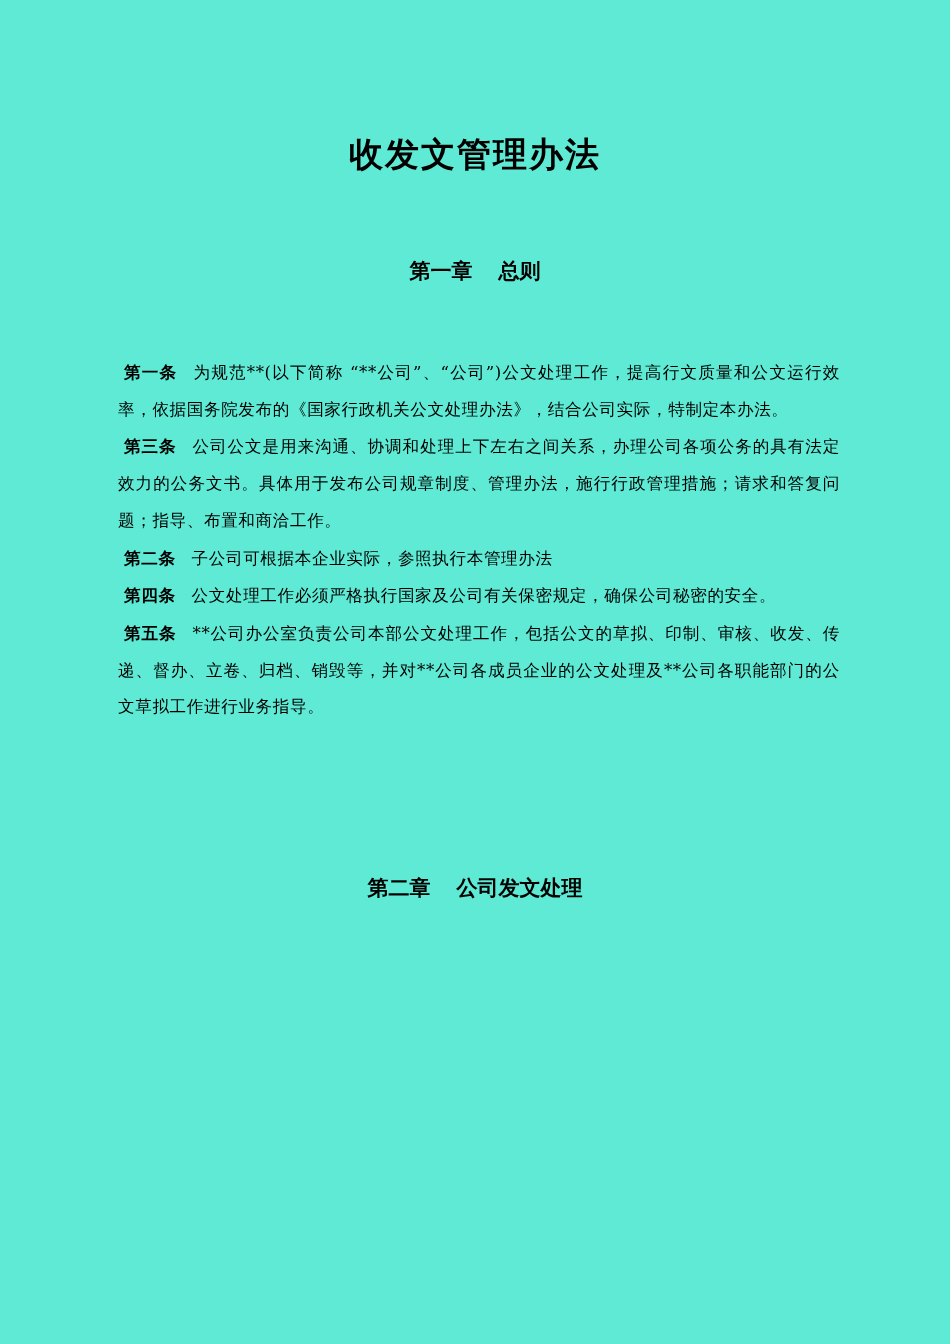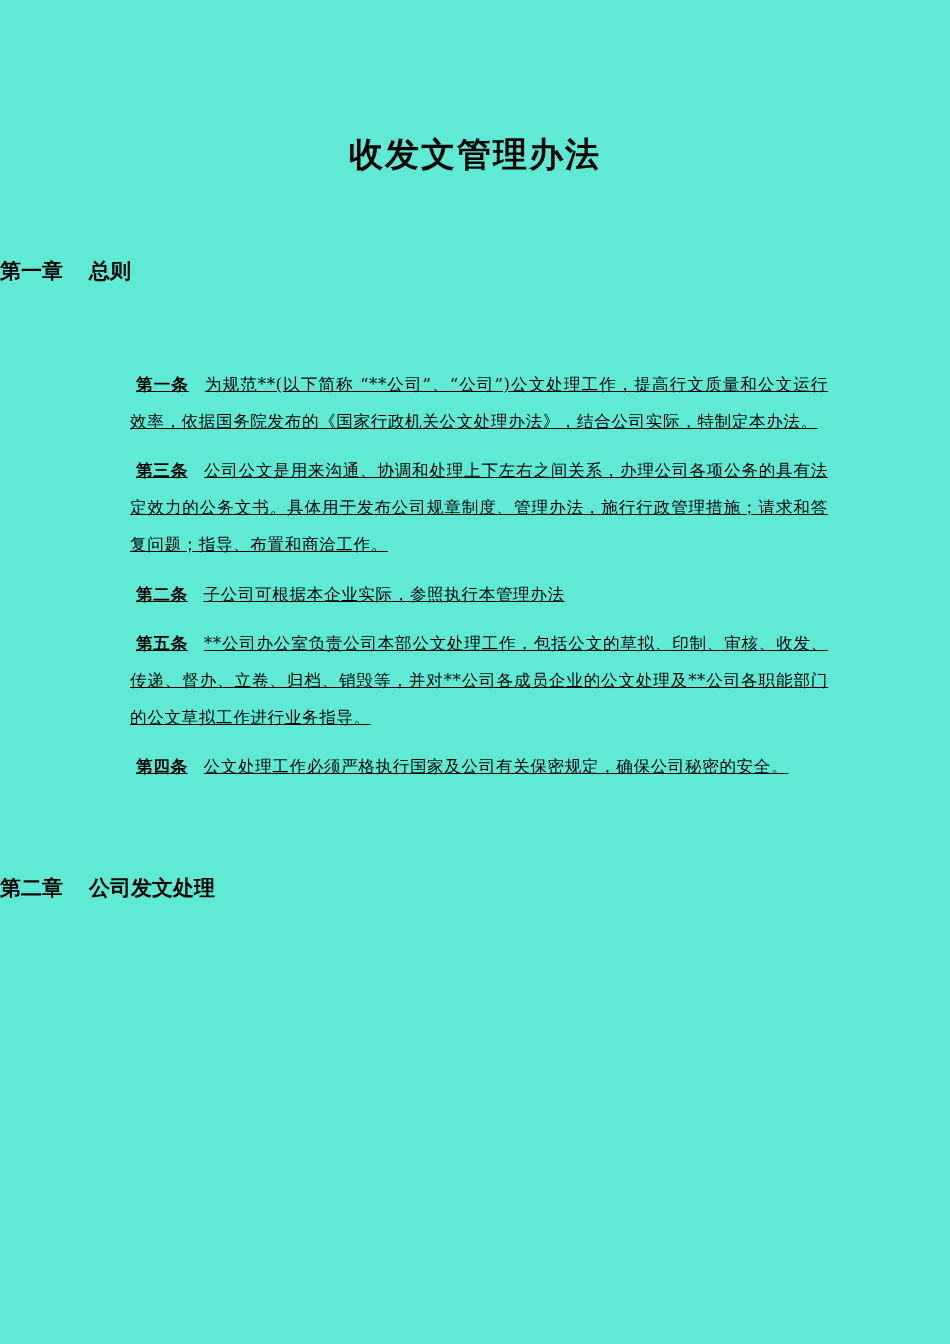--- a/index.html
+++ b/index.html
@@ -30,42 +30,42 @@
       text-align: center;
       font-size: 34px;
       font-weight: bold;
       letter-spacing: 2px;
       line-height: 48px;
     }
     .chapter-title {
       position: absolute;
       left: 0;
       width: 950px;
+      text-align: center;
       font-size: 21px;
       font-weight: bold;
       line-height: 30px;
     }
     .chapter-title .ch-num { margin-right: 26px; }
     .ch1 { top: 256px; }
     .ch2 { top: 873px; }
     .section {
       position: absolute;
       left: 118px;
       width: 722px;
       font-size: 16.6px;
       line-height: 36.7px;
       text-align: justify;
       letter-spacing: 0.6px;
     }
     .sec1 { top: 354px; }
     .sec2 { top: 972px; }
     .article {
-      margin: 12px;
+      margin: 0;
       padding: 0;
-      text-decoration: underline;
     }
     .article .art-num {
       font-weight: bold;
       margin-left: 6px;
       margin-right: 16px;
     }
   </style>
 </head>
 <body>
 
@@ -74,22 +74,22 @@
   <div class="doc-title">收发文管理办法</div>
 
   <div class="chapter-title ch1">
     <span class="ch-num">第一章</span><span>总则</span>
   </div>
 
   <div class="section sec1">
     <p class="article"><span class="art-num">第一条</span><span>为规范**(以下简称 “**公司”、“公司”)公文处理工作，提高行文质量和公文运行效率，依据国务院发布的《国家行政机关公文处理办法》，结合公司实际，特制定本办法。</span></p>
     <p class="article"><span class="art-num">第三条</span><span>公司公文是用来沟通、协调和处理上下左右之间关系，办理公司各项公务的具有法定效力的公务文书。具体用于发布公司规章制度、管理办法，施行行政管理措施；请求和答复问题；指导、布置和商洽工作。</span></p>
     <p class="article"><span class="art-num">第二条</span><span>子公司可根据本企业实际，参照执行本管理办法</span></p>
+    <p class="article"><span class="art-num">第四条</span><span>公文处理工作必须严格执行国家及公司有关保密规定，确保公司秘密的安全。</span></p>
     <p class="article"><span class="art-num">第五条</span><span>**公司办公室负责公司本部公文处理工作，包括公文的草拟、印制、审核、收发、传递、督办、立卷、归档、销毁等，并对**公司各成员企业的公文处理及**公司各职能部门的公文草拟工作进行业务指导。</span></p>
-    <p class="article"><span class="art-num">第四条</span><span>公文处理工作必须严格执行国家及公司有关保密规定，确保公司秘密的安全。</span></p>
   </div>
 
   <div class="chapter-title ch2">
     <span class="ch-num">第二章</span><span>公司发文处理</span>
   </div>
 
   <div class="section sec2">
   </div>
 
 </div>

